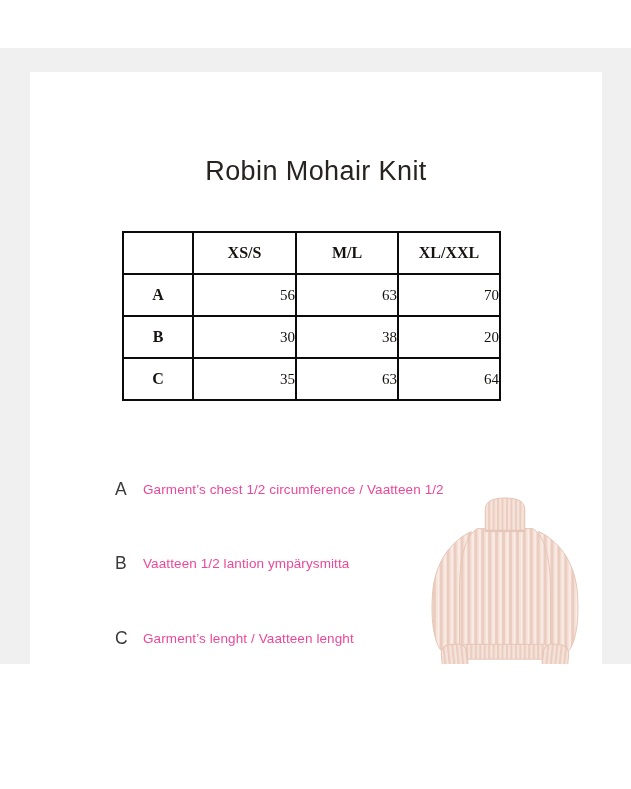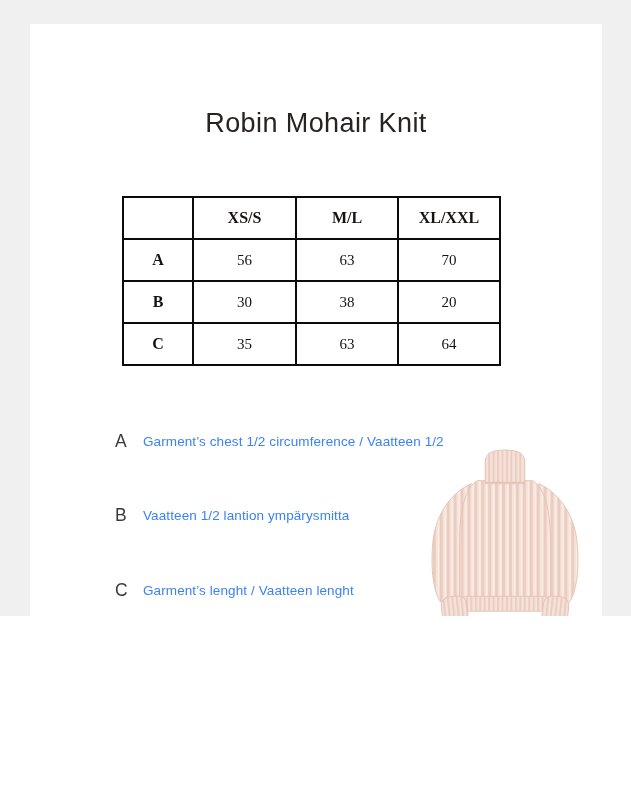--- a/index.html
+++ b/index.html
@@ -2,73 +2,74 @@
 <html><head>
 <meta charset="utf-8">
 <style>
   html,body { margin:0; padding:0; }
   .canvas {
     position:relative;
     width:631px; height:616px;
     background:#f0f0f0;
     font-family:"Liberation Sans", sans-serif;
     overflow:hidden;
+    margin-top:48px;
   }
   .card {
     position:absolute;
     left:30px; top:24px;
     width:572px; height:733px;
     background:#ffffff;
   }
   .title {
     position:absolute;
     top:84px; left:0; width:100%;
     margin:0;
     text-align:center;
     font-size:27px;
     font-weight:400;
     letter-spacing:0.4px;
     color:#272320;
     font-family:"Liberation Sans", sans-serif;
   }
   table.size-table {
     position:absolute;
-    left:92px; top:172px;
+    left:92px; top:159px;
     width:377px;
     border-collapse:collapse;
     table-layout:fixed;
     font-family:"Liberation Serif", serif;
     color:#151210;
   }
   table.size-table th, table.size-table td {
     border:2px solid #0b0b0b;
     height:40px;
     text-align:center;
     vertical-align:middle;
     padding:0;
   }
   table.size-table th { font-weight:bold; font-size:16px; }
-  table.size-table td { font-weight:400; font-size:15px; }
+  table.size-table td { font-weight:400; font-size:15px;text-align:right; }
   .legend-item {
     position:absolute;
     left:85px;
     display:flex;
     align-items:flex-start;
   }
   .legend-letter {
     width:28px;
     flex:0 0 28px;
     font-size:17.5px;
     line-height:23.5px;
     color:#3a3a3a;
   }
   .legend-text {
     font-size:13.5px;
     line-height:23.5px;
-    color:#3b82f6;
+    color:#ec4899;
     letter-spacing:0.1px;
   }
   .sweater-wrap {
     position:absolute;
     left:395px; top:424px;
     width:160px; height:178px;
   }
   .logo {
     position:absolute;
     top:691px; left:0; width:100%;

